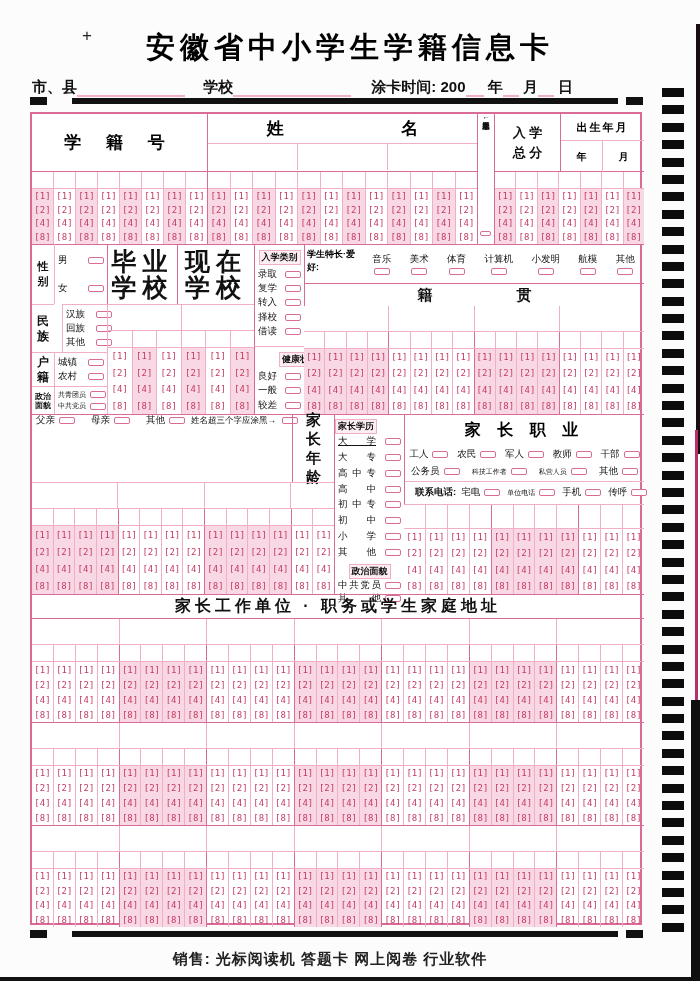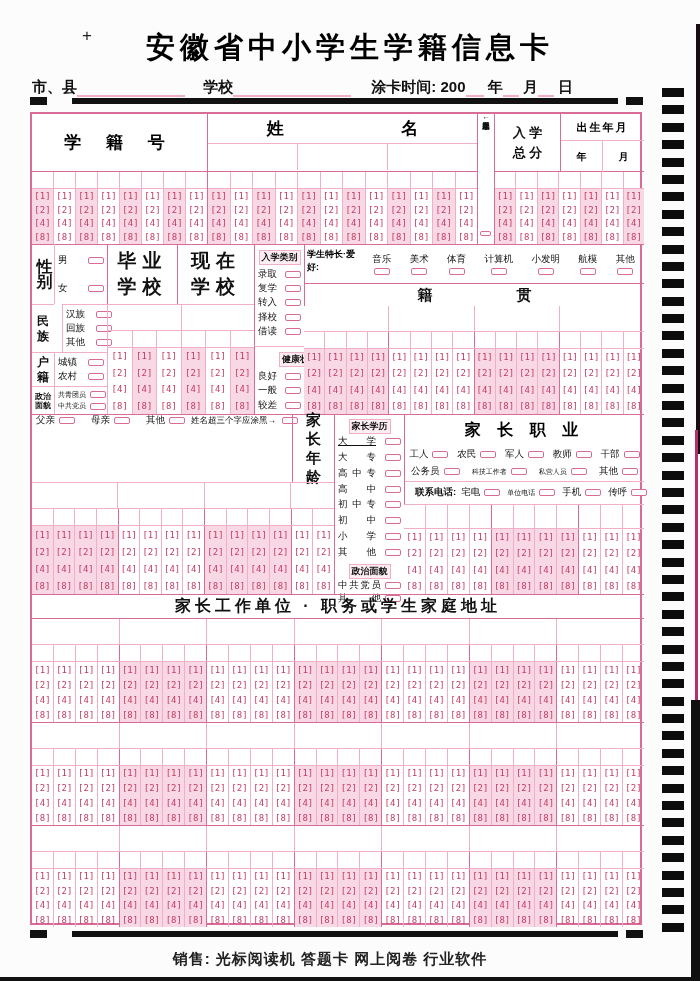--- a/index.html
+++ b/index.html
@@ -13,21 +13,21 @@
   .title{width:700px;text-align:center;font-size:29px;font-weight:bold;color:#000;letter-spacing:5px;}
   .meta{font-size:15px;font-weight:bold;color:#111;white-space:nowrap;}
   .meta .ul{display:inline-block;border-bottom:2px solid var(--line);height:14px;vertical-align:bottom;}
   .sq{position:absolute;background:#111;width:17px;height:8px;}
   .bar{position:absolute;background:#111;height:6px;}
   .form{border:2px solid var(--accent);background:#fff;}
   .cell{position:absolute;border-left:1.5px solid var(--accent);}
   .nb{border-left:none;}
   .hlabel{display:flex;align-items:center;justify-content:center;font-weight:bold;color:#000;}
   .big{font-size:17px;letter-spacing:10px;}
-  .huge2{font-size:19px;width:62px;line-height:26px;text-align:center;letter-spacing:6px;}
+  .huge2{font-size:25px;width:62px;line-height:26px;text-align:left;letter-spacing:6px;}
   .gridc{position:absolute;display:flex;flex-direction:column;}
   .gwide{display:flex;border-bottom:1px solid var(--line);}
   .gwide>div{border-left:1px solid var(--line);}
   .gwide>div:first-child{border-left:none;}
   .gcolbox{display:flex;border-bottom:1px solid var(--line);}
   .gcolbox>div{flex:1;border-left:1px solid var(--line);}
   .gcolbox>div:first-child{border-left:none;}
   .gbody{flex:1;display:flex;}
   .gcol{flex:1;display:flex;flex-direction:column;border-left:1px solid var(--line);}
   .gcol:first-child{border-left:none;}
@@ -308,21 +308,21 @@
             <span class="bub">[1]</span>
             <span class="bub">[2]</span>
             <span class="bub">[4]</span>
             <span class="bub">[8]</span>
           </div>
         </div>
       </div>
 
     <div class="cell nb" style="left:0;top:130px;width:612px;height:0;border-top:1.5px solid var(--accent);"></div>
 
-    <div class="cell nb seclbl" style="left:0;top:130px;width:22px;height:60px;font-size:16px;line-height:15px;">
+    <div class="cell nb seclbl" style="left:0;top:130px;width:22px;height:60px;font-size:11px;line-height:15px;">
         <div style="width:13px;">性别</div>
       </div>
     <div class="cell vopts" style="left:22px;top:130px;width:53px;height:60px;border-left:1px solid var(--line);">
         <span class="opt">
           <span class="olbl">男</span>
           <span class="cbox"></span>
         </span>
         <span class="opt">
           <span class="olbl">女</span>
           <span class="cbox"></span>
@@ -765,21 +765,21 @@
           <div class="gcol">
             <span class="bub">[1]</span>
             <span class="bub">[2]</span>
             <span class="bub">[4]</span>
             <span class="bub">[8]</span>
           </div>
         </div>
       </div>
 
     <div class="cell" style="left:302px;top:300px;width:70px;height:180px;">
-      <div style="text-align:center;margin-top:1px;"><span class="boxed">家长学历</span></div>
+      <div style="text-align:left;margin-top:1px;"><span class="boxed">家长学历</span></div>
       <div class="vopts" style="height:126px;padding:0 3px;">
           <span class="opt">
             <span class="olbl jlbl" style="width: 38px; text-decoration: underline;">大学</span>
             <span class="cbox"></span>
           </span>
           <span class="opt">
             <span class="olbl jlbl" style="width: 38px;">大专</span>
             <span class="cbox"></span>
           </span>
           <span class="opt">

